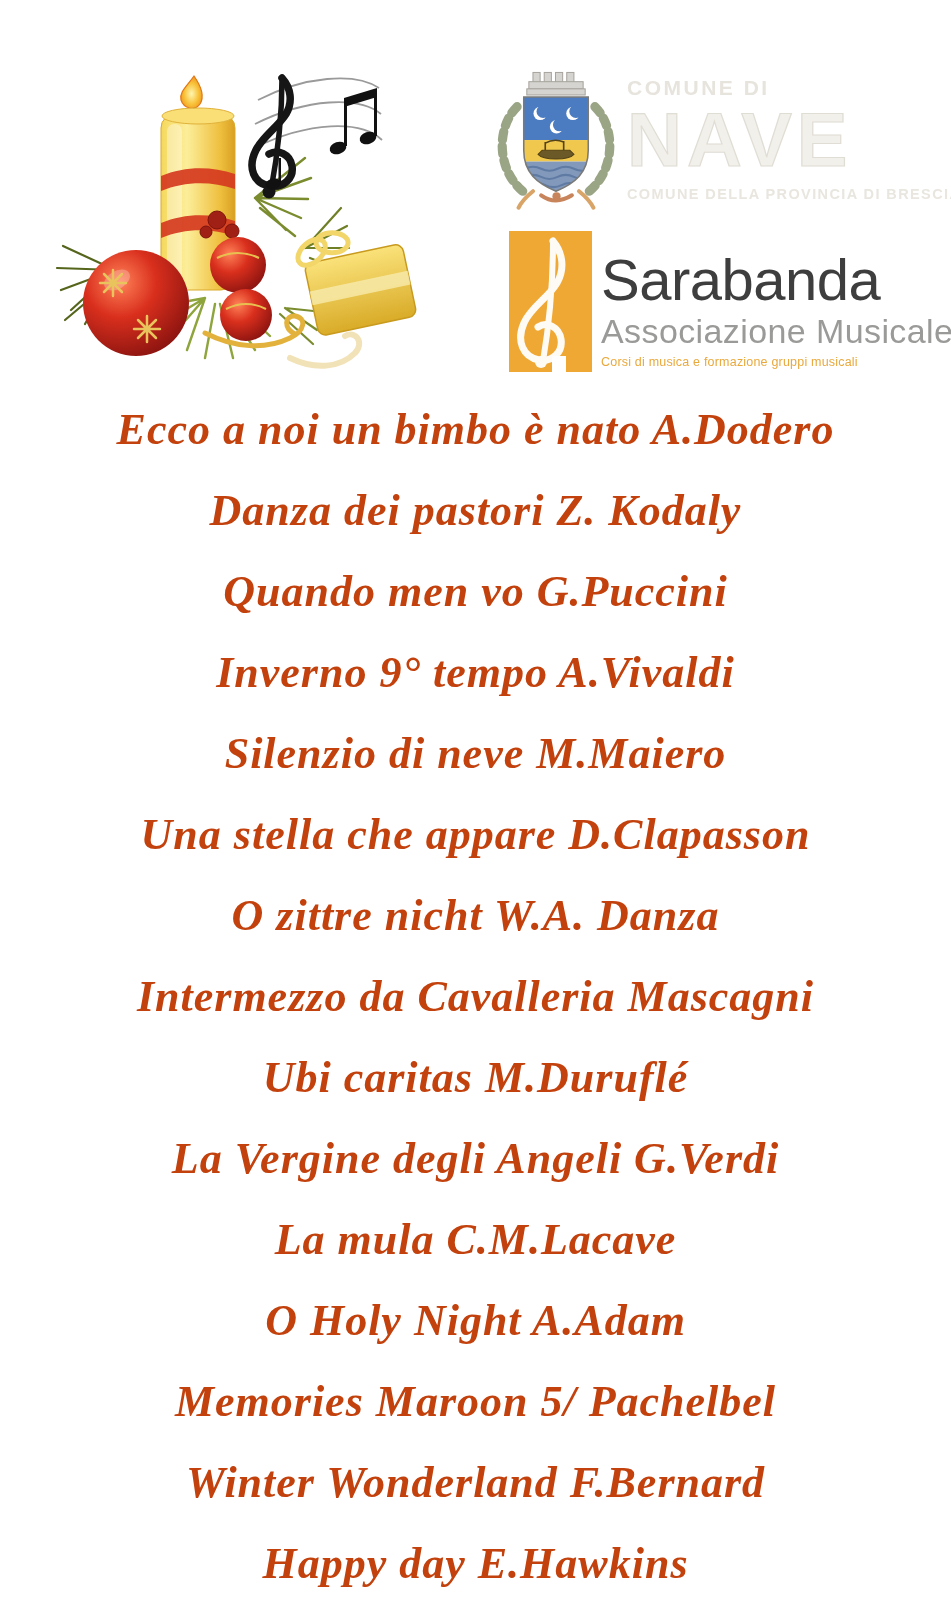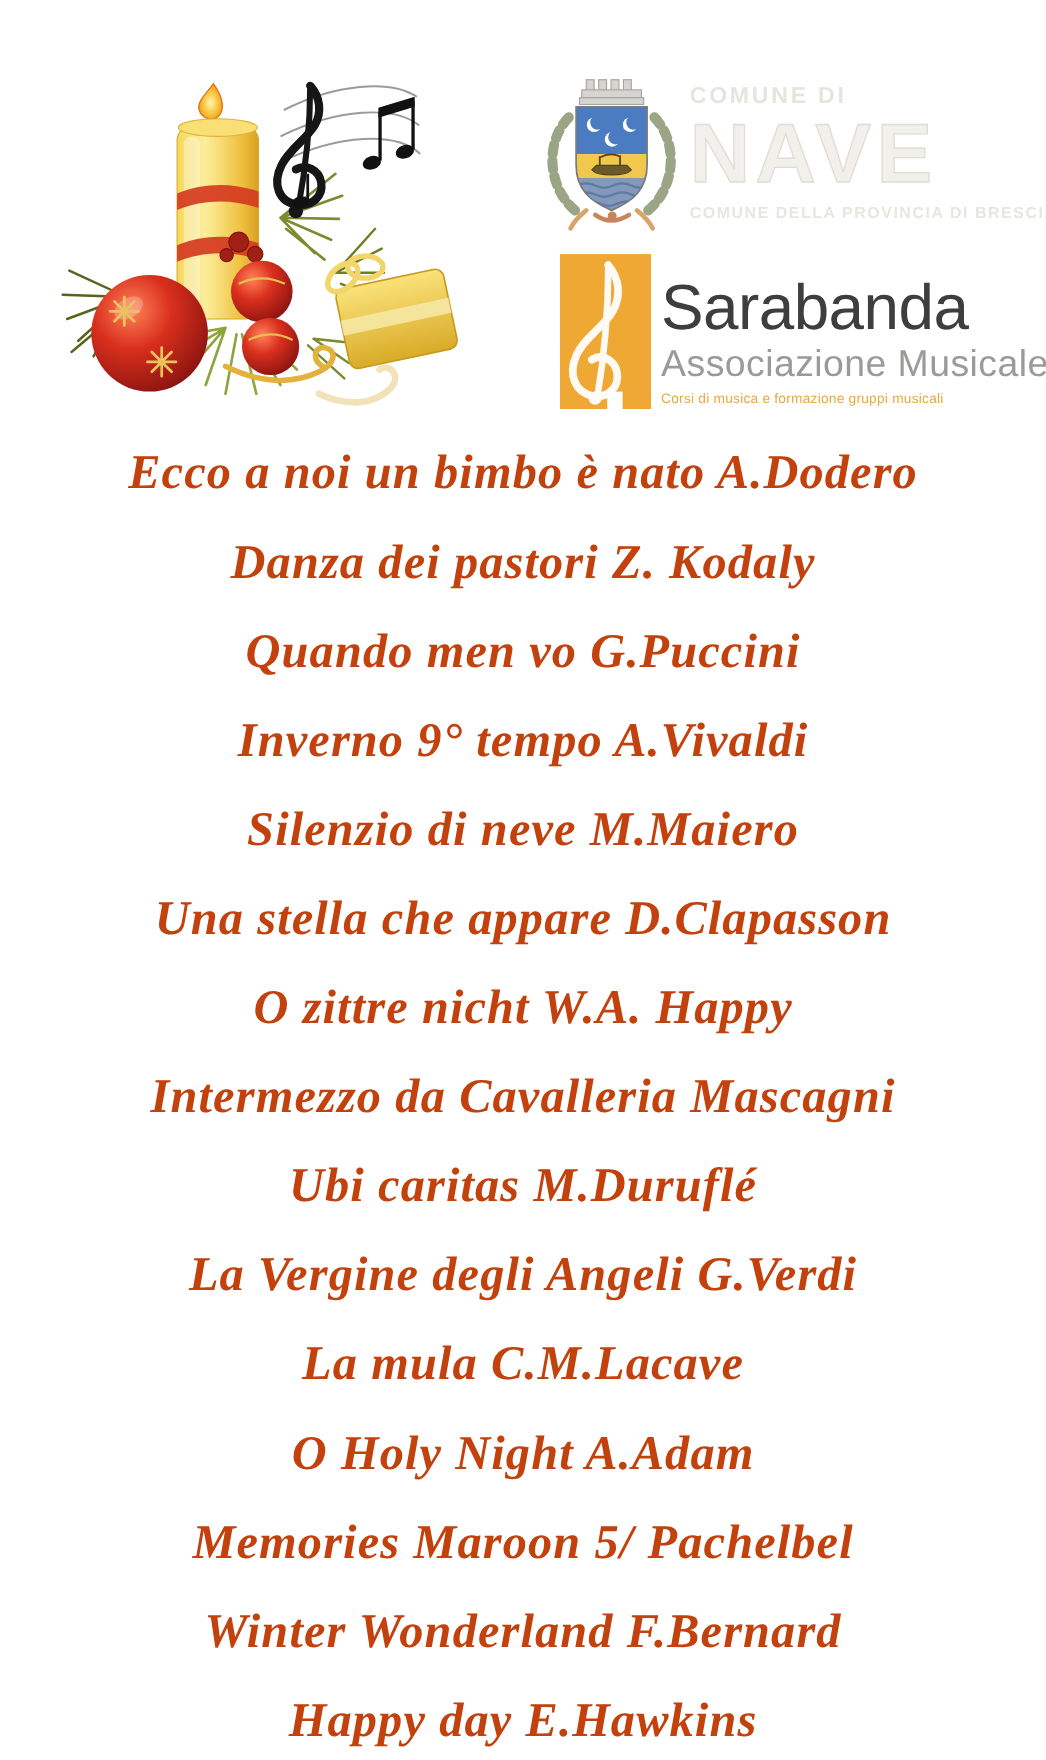--- a/index.html
+++ b/index.html
@@ -219,21 +219,21 @@
     <div class="sara-tag">Corsi di musica e formazione gruppi musicali</div>
   </div>
 
   <div class="program">
       <div class="song-line">Ecco a noi un bimbo è nato A.Dodero</div>
       <div class="song-line">Danza dei pastori Z. Kodaly</div>
       <div class="song-line">Quando men vo G.Puccini</div>
       <div class="song-line">Inverno 9° tempo A.Vivaldi</div>
       <div class="song-line">Silenzio di neve M.Maiero</div>
       <div class="song-line">Una stella che appare D.Clapasson</div>
-      <div class="song-line">O zittre nicht W.A. Happy</div>
+      <div class="song-line">O zittre nicht W.A. Danza</div>
       <div class="song-line">Intermezzo da Cavalleria Mascagni</div>
       <div class="song-line">Ubi caritas M.Duruflé</div>
       <div class="song-line">La Vergine degli Angeli G.Verdi</div>
       <div class="song-line">La mula C.M.Lacave</div>
       <div class="song-line">O Holy Night A.Adam</div>
       <div class="song-line">Memories Maroon 5/ Pachelbel</div>
       <div class="song-line">Winter Wonderland F.Bernard</div>
       <div class="song-line">Happy day E.Hawkins</div>
     </div>
 

